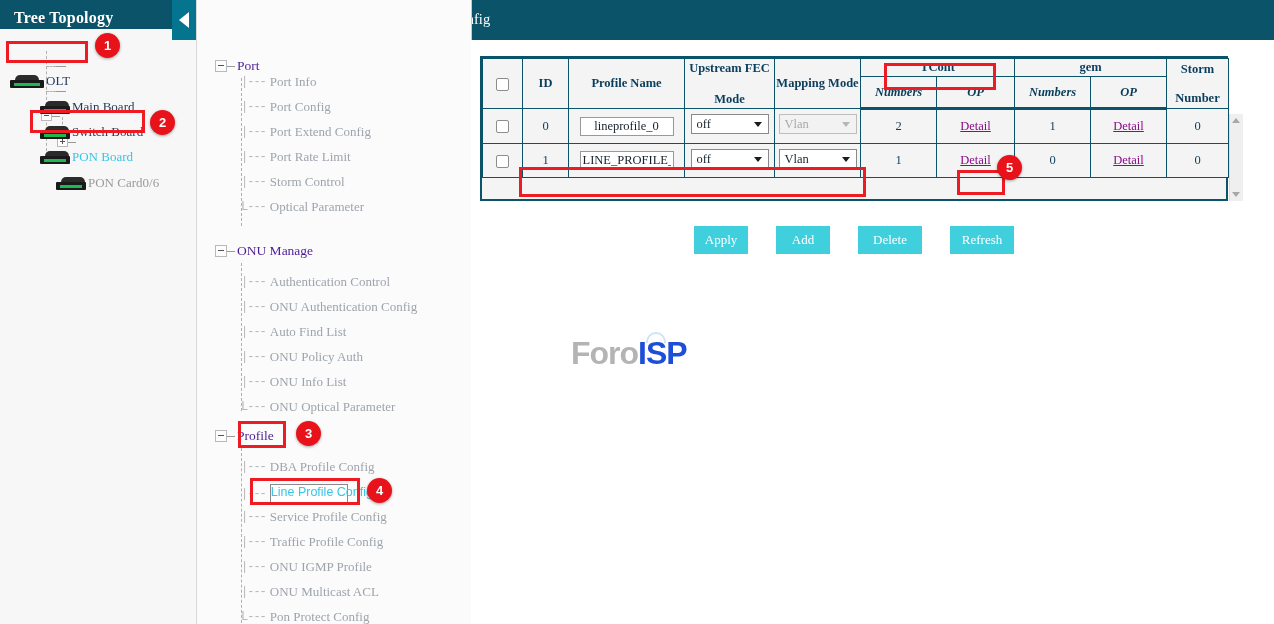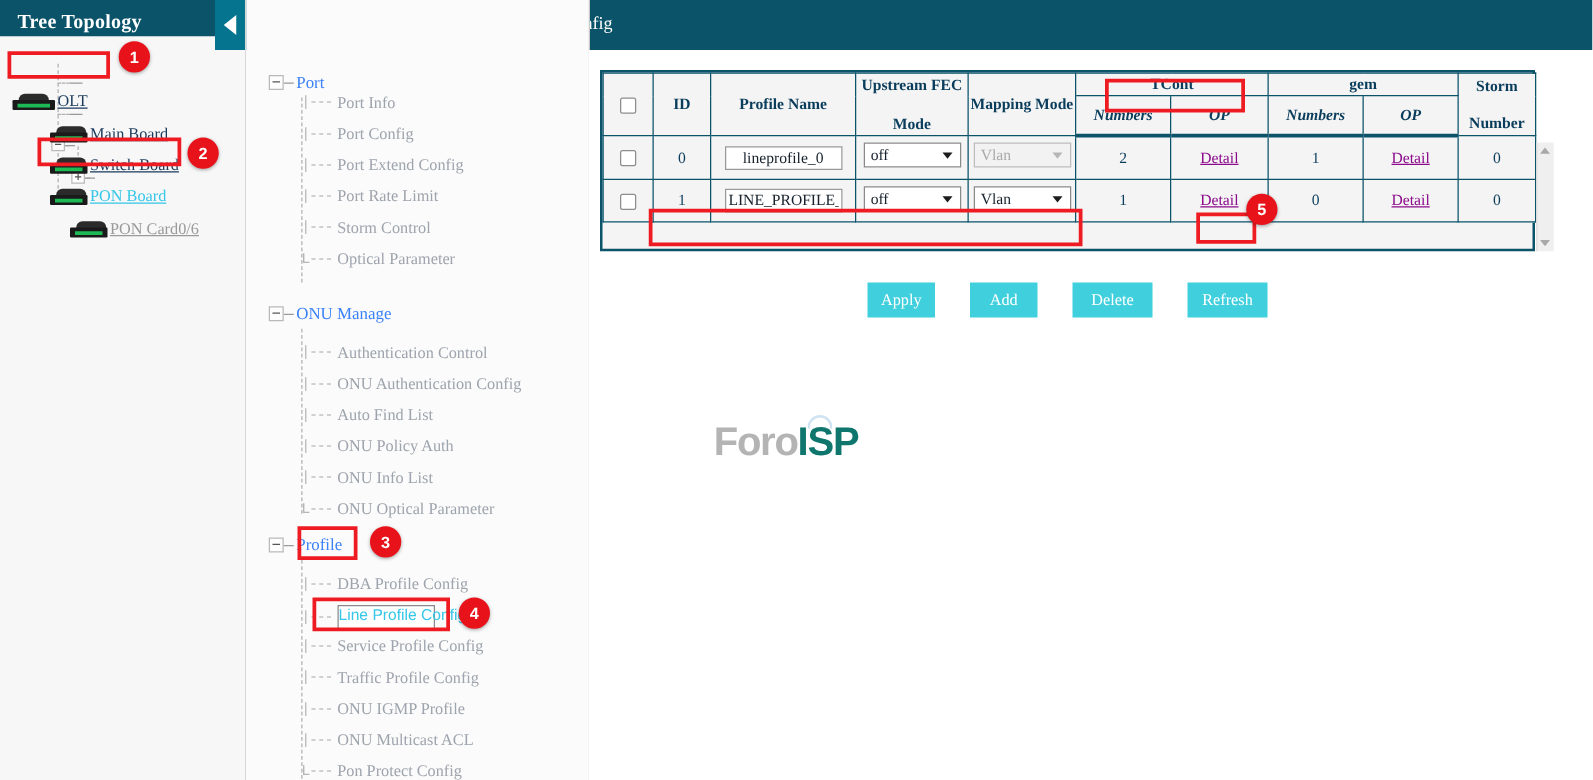--- a/index.html
+++ b/index.html
@@ -28,21 +28,21 @@
     background:#04748f;cursor:pointer;
   }
   .collapse-btn .tri{
     position:absolute;left:7px;top:12px;width:0;height:0;
     border-top:8px solid transparent;border-bottom:8px solid transparent;
     border-right:10px solid #ffffff;
   }
   .tree-body{position:relative;height:584px;}
 
   .tnode{position:absolute;display:flex;align-items:center;white-space:nowrap;}
-  .tnode .lbl{font-size:13px;font-family:"Liberation Serif", serif;text-decoration:underline;}
+  .tnode .lbl{font-size:13px;font-family:"Liberation Serif", serif;}
   .lbl-dark{color:#1b3a5c;}
   .lbl-cyan{color:#35c6e8;}
   .lbl-gray{color:#9a9a9a;}
 
   
   .dev{position:relative;width:34px;height:13px;margin-right:2px;flex:none;}
   .dev .body{
     position:absolute;left:0;bottom:0;width:34px;height:8px;background:#1a1a1a;
     border-radius:1px;
   }
@@ -75,21 +75,21 @@
   }
   .menu-inner{position:relative;width:274px;height:624px;}
   .mgroup{position:absolute;display:flex;align-items:center;}
   .mgroup .gexp{
     width:12px;height:12px;border:1px solid #b9b9b9;background:#fdfdfd;
     box-sizing:border-box;position:relative;flex:none;cursor:pointer;
   }
   .mgroup .gexp .h{position:absolute;left:2px;top:4px;width:6px;height:1px;background:#555;}
   .mgroup .gdash{width:8px;border-top:1px solid #9a9a9a;margin-left:0px;flex:none;}
   .mgroup .glabel{
-    font-size:13.5px;color:#3b82f6;font-family:"Liberation Serif", serif;
+    font-size:13.5px;color:#4c1d95;font-family:"Liberation Serif", serif;
     margin-left:2px;white-space:nowrap;
   }
   .mitem{position:absolute;display:flex;align-items:center;white-space:nowrap;cursor:pointer;}
   .mitem .bullet{
     color:#b6b6b6;font-size:12px;margin-right:4px;font-family:"Liberation Mono", monospace;
     letter-spacing:-1px;
   }
   .mitem .mlabel{font-size:13px;color:#9ea4ad;font-family:"Liberation Serif", serif;}
   .mitem .mlabel.sel{color:#35c6e8;font-family:"Liberation Sans", sans-serif;font-size:12.5px;}
 
@@ -176,21 +176,21 @@
     font-family:"Liberation Serif", serif;
   }
   .attention b{color:#0a3d5c;}
 
   
   .wm{
     position:absolute;left:100px;top:295px;font-family:"Liberation Sans", sans-serif;
     font-size:32px;font-weight:bold;letter-spacing:-1px;
   }
   .wm .a{color:#b4b4b4;}
-  .wm .b{color:#0f766e;}
+  .wm .b{color:#1d4ed8;}
   .wm-arc{
     position:absolute;left:175px;top:292px;width:16px;height:9px;
     border:2px solid #cfe3f2;border-bottom:none;border-radius:14px 14px 0 0;
   }
 
   
   .hl{position:absolute;border:3px solid #ee1c22;box-sizing:border-box;pointer-events:none;}
   .badge{
     position:absolute;width:25px;height:25px;border-radius:50%;background:#e8131a;
     color:#fff;font-family:"Liberation Sans", sans-serif;font-size:13px;font-weight:bold;

